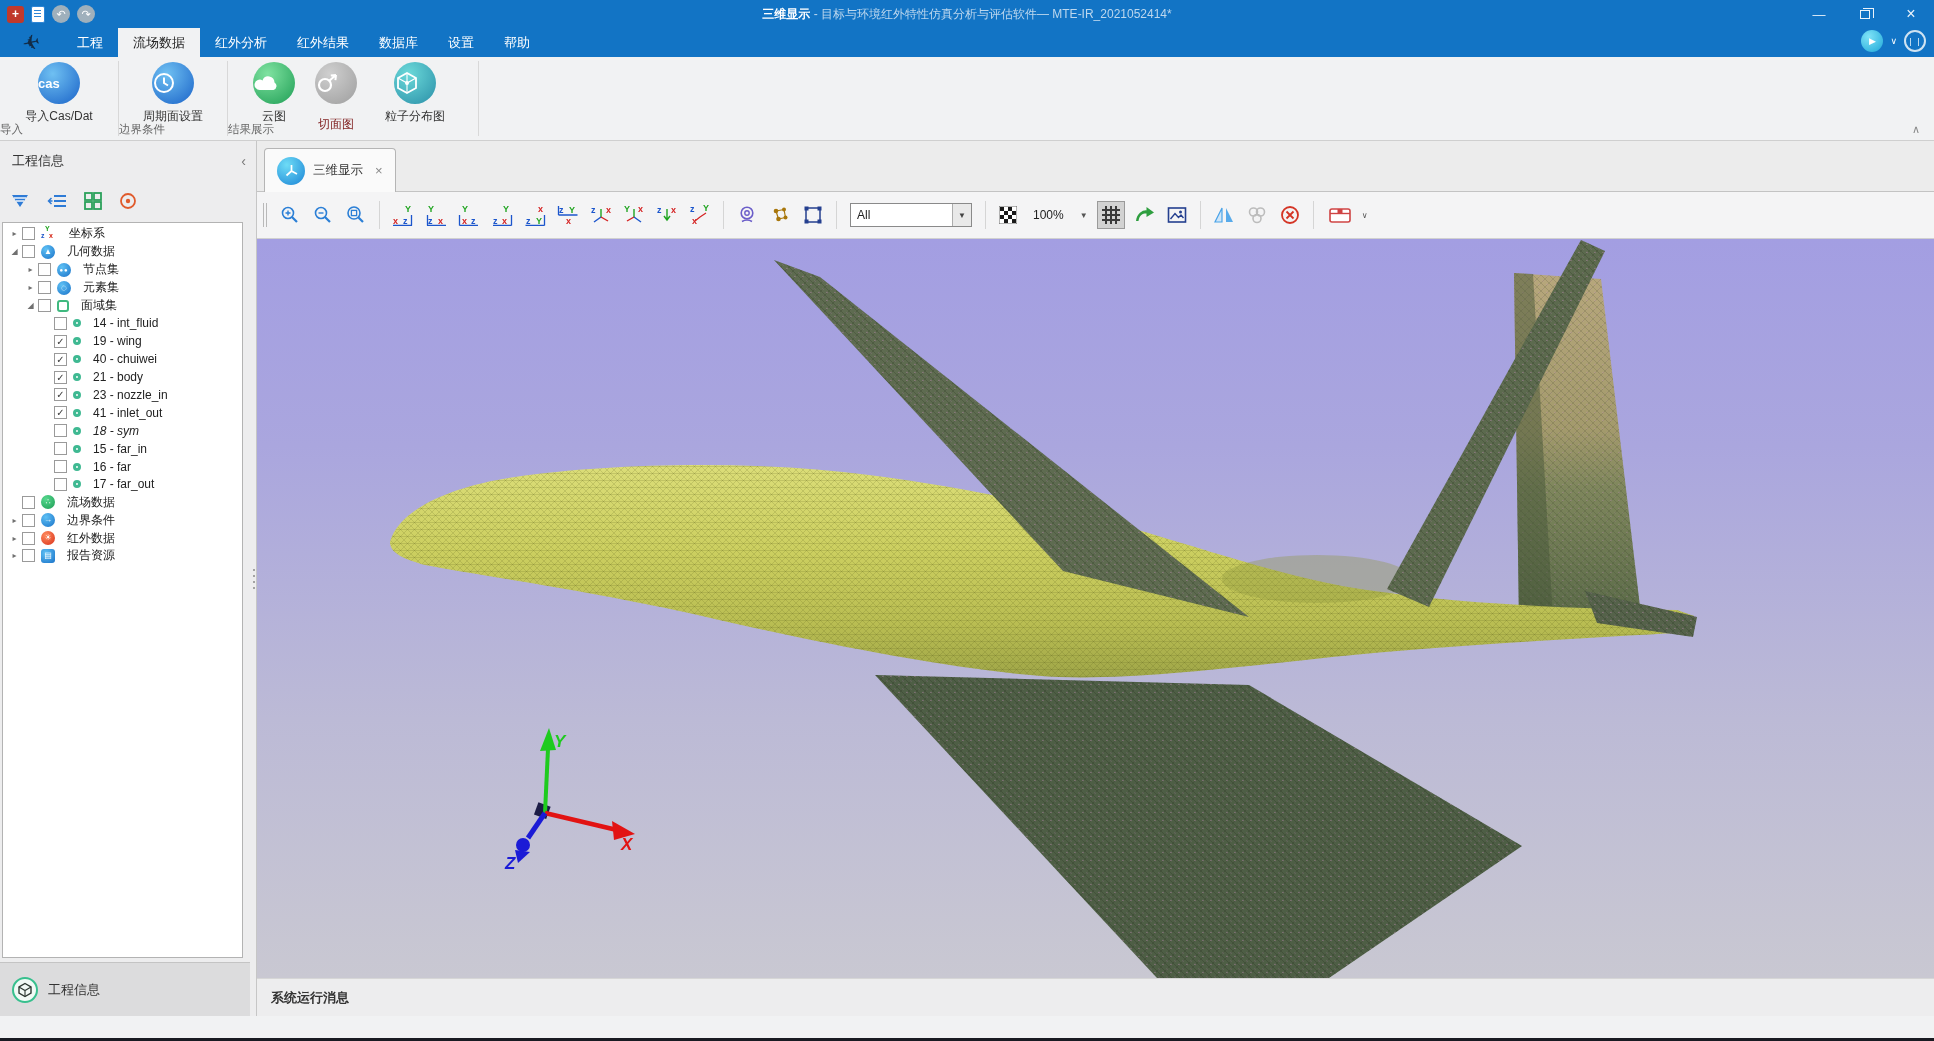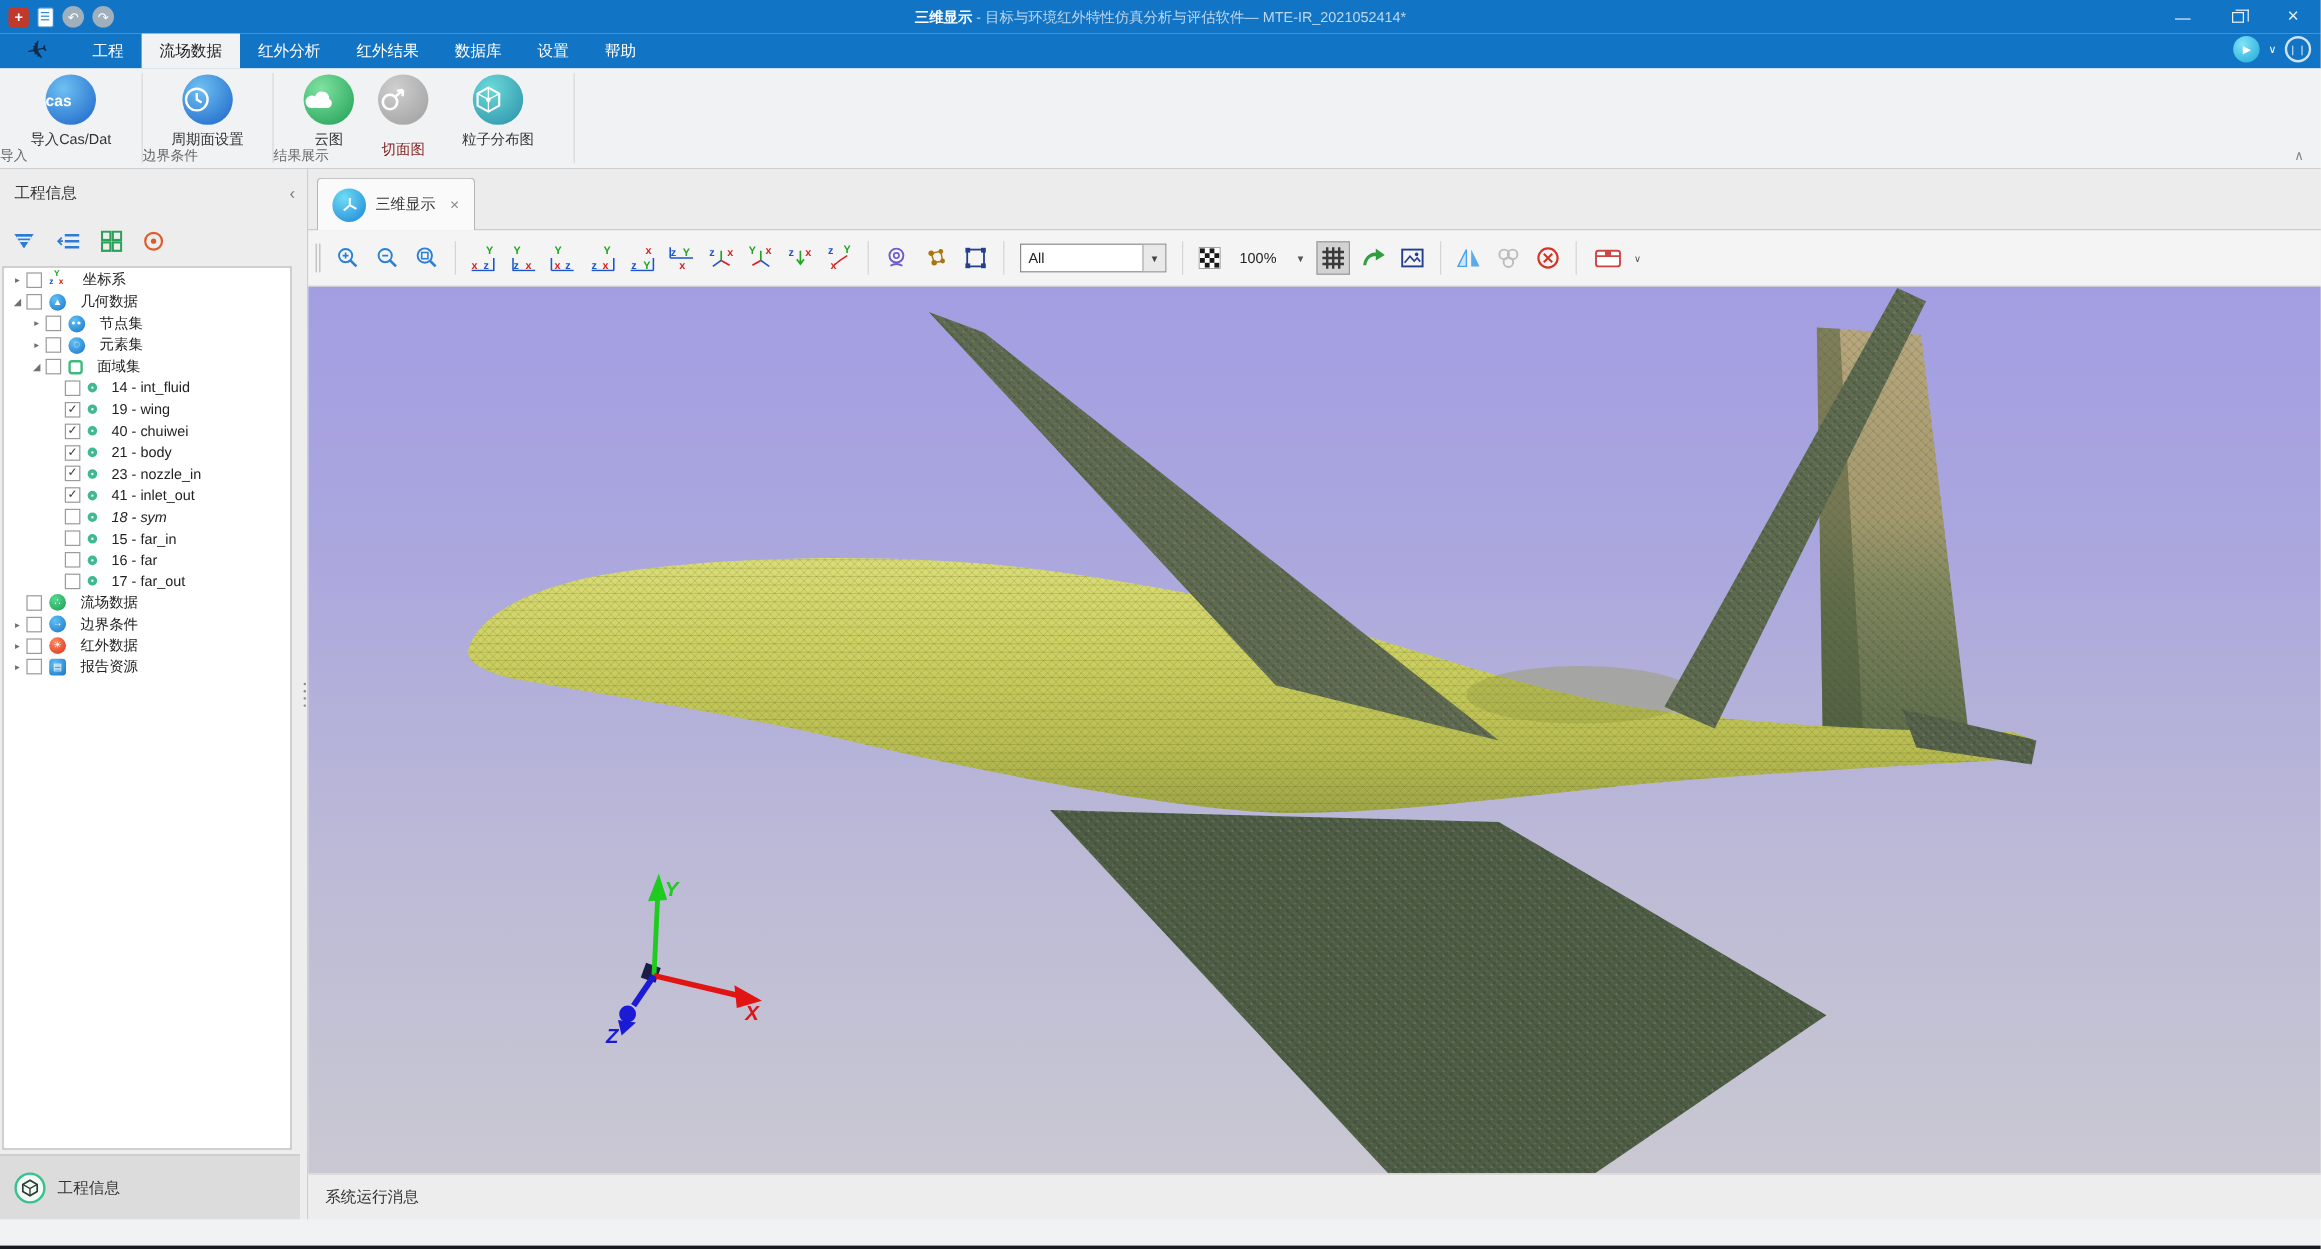--- a/index.html
+++ b/index.html
@@ -95,21 +95,21 @@
   .opacity-ctl { display:flex; align-items:center; gap:16px; padding:0 4px; }
   .opacity-val { font-size:12px; color:#222; }
   .mini-caret { font-size:8px; color:#555; }
   .axv text { font-size:9px; font-weight:bold; font-family:"Liberation Sans",sans-serif; }
 
   .viewport { position:absolute; top:98px; left:0; right:0; bottom:38px;
     background:linear-gradient(180deg, #a39ee2 0%, #aaa6de 28%, #bcbad6 65%, #c9c8d2 100%); }
   .scene { width:100%; height:100%; display:block; }
   .scene text.axlbl { font-size:17px; font-weight:bold; font-style:italic; }
 
-  .msgbar { position:absolute; left:0; right:0; bottom:0; height:38px; background:#ededee; border-top:1px solid #d6d6d6; display:flex; align-items:center; padding-left:14px; font-size:13px; color:#333; }
+  .msgbar { position:absolute; left:0; right:0; bottom:0; height:38px; background:#ededee; border-top:1px solid #d6d6d6; display:flex; align-items:center; padding-left:14px; font-size:13px; color:#333;font-weight:bold; }
 
   
   .statusbar { position:absolute; left:0; right:0; bottom:3px; height:22px; background:#f1f2f3; border-top:1px solid #cfcfcf; display:flex; align-items:center; font-size:12px; color:#333; }
   .status-left { display:flex; align-items:center; gap:7px; padding-left:10px; }
   .dot { width:9px; height:9px; border-radius:50%; background:radial-gradient(circle at 35% 30%, #7be08a, #1f9e3f); }
   .status-right { margin-left:auto; display:flex; align-items:center; height:100%; }
   .sb-tile { background:#d8d8d8; height:100%; display:flex; align-items:center; gap:10px; padding:0 12px; }
   .mini-ic { width:17px; height:13px; background:#fff; border:1px solid #9a9a9a; position:relative; }
   .mini-ic.half::before { content:""; position:absolute; left:1px; top:1px; bottom:1px; width:7px; background:#4da3e8; }
   .mini-ic.bar::before { content:""; position:absolute; left:1px; right:1px; bottom:1px; height:5px; background:#4da3e8; }

